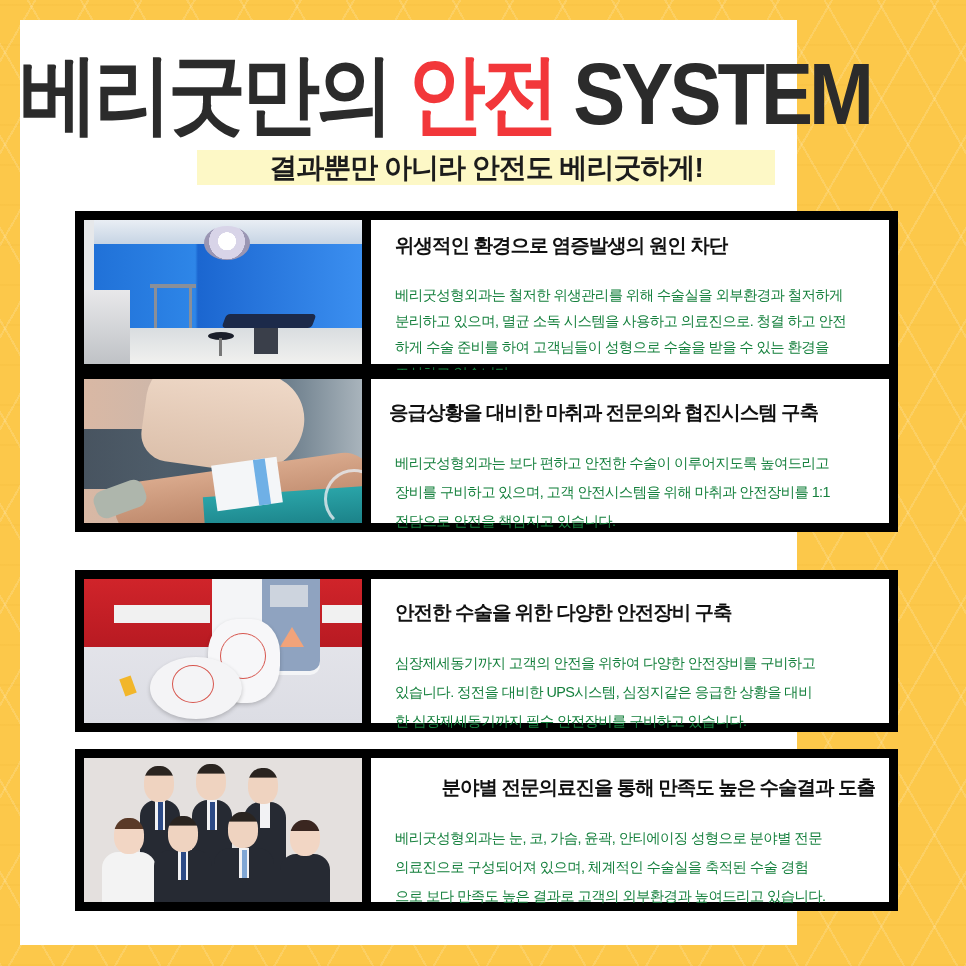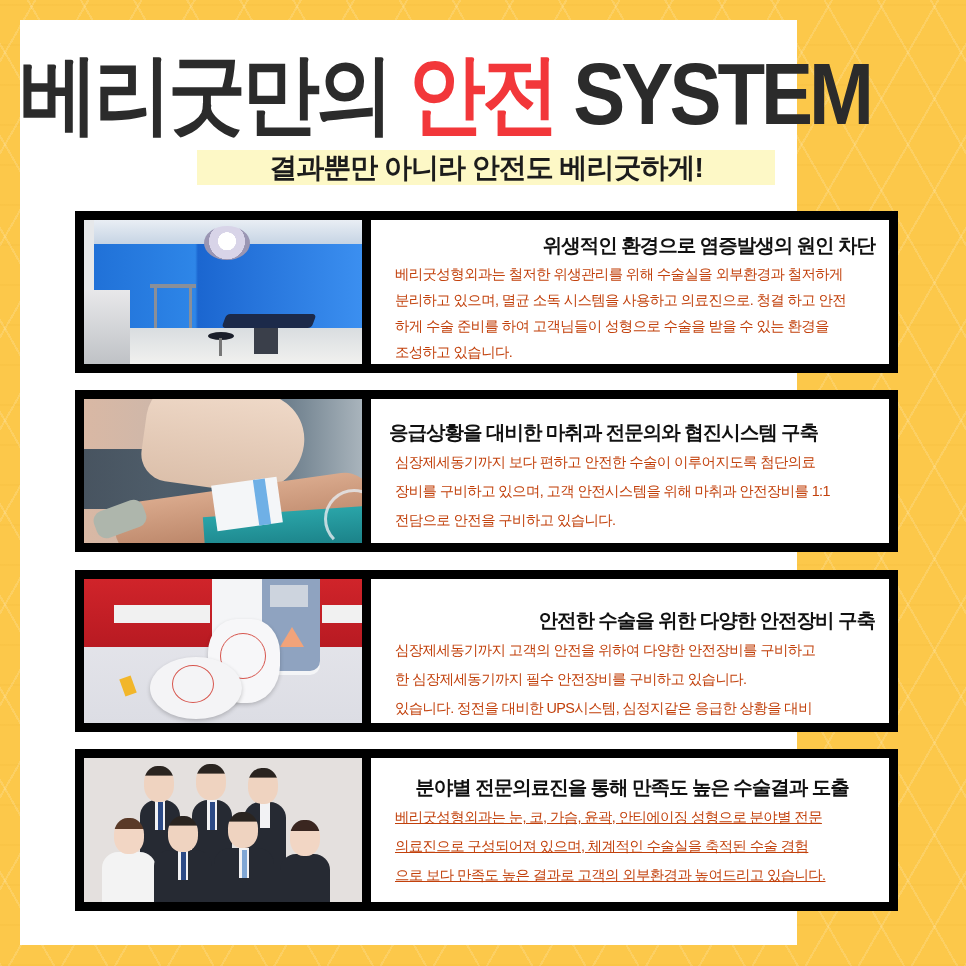--- a/index.html
+++ b/index.html
@@ -70,31 +70,32 @@
       background: #fff;
       padding: 12px 14px 0 24px;
       display: flex; flex-direction: column;
     }
     .card-title {
       font-family: "Liberation Sans", sans-serif;
       font-weight: 900;
       font-size: 19.5px;
       letter-spacing: -1px;
       color: #111;
-      text-align: right;
+      text-align: left;
       white-space: nowrap;
       line-height: 26px;
       margin-bottom: 3px;
     }
     .card-body {
       font-family: "Liberation Sans", sans-serif;
       font-size: 14.4px;
       letter-spacing: -0.6px;
-      color: #c2410c;
+      color: #15803d;
       line-height: 26px;
+      margin-top: 21px;
     }
 
     
     .or-room { background: linear-gradient(90deg, #1f6fd6 0%, #2e86e8 40%, #1b66d0 41%, #3b8ff0 100%); }
     .or-room .ceiling { position:absolute; left:0; right:0; top:0; height:24px; background: linear-gradient(180deg,#e9eef4,#c6d4e4); }
     .or-room .floor { position:absolute; left:0; right:0; bottom:0; height:36px; background: linear-gradient(180deg,#d9dde0,#f1f1ef); }
     .or-room .lamp { position:absolute; left:120px; top:6px; width:46px; height:34px; border-radius:50%; background: radial-gradient(circle at 50% 45%, #ffffff 0 30%, #d8d4e8 31% 60%, #9a96b3 61%); }
     .or-room .table { position:absolute; left:140px; top:94px; width:90px; height:14px; background:#1c2a4a; border-radius:4px; transform: skewX(-20deg); }
     .or-room .table-base { position:absolute; left:170px; top:108px; width:24px; height:26px; background:#3a3f4a; }
     .or-room .stool { position:absolute; left:124px; top:112px; width:26px; height:8px; background:#1a1e2a; border-radius:50%; }
@@ -167,37 +168,37 @@
       <div class="card-title">위생적인 환경으로 염증발생의 원인 차단</div>
       <div class="card-body">
         <div>베리굿성형외과는 철저한 위생관리를 위해 수술실을 외부환경과 철저하게</div>
         <div>분리하고 있으며,  멸균 소독 시스템을 사용하고 의료진으로.  청결 하고  안전</div>
         <div>하게 수술 준비를 하여  고객님들이  성형으로  수술을 받을 수 있는 환경을</div>
         <div>조성하고 있습니다.</div>
       </div>
     </div>
   </div>
 
-  <div class="card" style="top:370px;">
+  <div class="card" style="top:350px;">
     <div class="photo iv-hand">
       <div class="bg-dark"></div>
       <div class="hand-top"></div>
       <div class="arm"></div>
       <div class="gown"></div>
       <div class="tape"></div>
       <div class="band"></div>
       <div class="oximeter"></div>
       <div class="tube"></div>
     </div>
     <div class="text-panel" style="padding-top:20px;">
       <div class="card-title" style="text-align:left;margin-left:-6px;">응급상황을 대비한 마취과 전문의와 협진시스템 구축</div>
       <div class="card-body" style="line-height:29px;">
-        <div>심장제세동기까지 보다 편하고 안전한 수술이 이루어지도록 첨단의료</div>
+        <div>베리굿성형외과는 보다 편하고 안전한 수술이 이루어지도록 높여드리고</div>
         <div>장비를 구비하고 있으며, 고객 안전시스템을 위해 마취과 안전장비를 1:1</div>
-        <div>전담으로 안전을 구비하고 있습니다.</div>
+        <div>전담으로 안전을 책임지고 있습니다.</div>
       </div>
     </div>
   </div>
 
   <div class="card" style="top:550px;">
     <div class="photo aed">
       <div class="bag"></div>
       <div class="bag-stripe"></div>
       <div class="bag-stripe2"></div>
       <div class="device"></div>
@@ -205,26 +206,26 @@
       <div class="device-label"></div>
       <div class="button"></div>
       <div class="pad1">
           <div class="ring"></div>
         </div>
       <div class="pad2">
           <div class="ring"></div>
         </div>
       <div class="plug"></div>
     </div>
-    <div class="text-panel" style="padding-top:28px;">
+    <div class="text-panel" style="padding-top:20px;">
       <div class="card-title">안전한 수술을 위한 다양한 안전장비 구축</div>
       <div class="card-body" style="line-height:29px;">
         <div>심장제세동기까지 고객의 안전을 위하여 다양한 안전장비를 구비하고</div>
+        <div>있습니다. 정전을 대비한 UPS시스템, 심정지같은 응급한 상황을 대비</div>
         <div>한 심장제세동기까지 필수 안전장비를 구비하고 있습니다.</div>
-        <div>있습니다. 정전을 대비한 UPS시스템, 심정지같은 응급한 상황을 대비</div>
       </div>
     </div>
   </div>
 
   <div class="card" style="top:729px;">
     <div class="photo doctors">
 
       <div class="doc" style="left:60px;top:8px;">
         <div class="body" style="left:-4px;top:34px;width:40px;height:110px;"></div>
         <div class="shirt" style="left:11px;top:34px;height:30px;"></div>
@@ -258,22 +259,22 @@
         <div class="shirt" style="left:11px;top:36px;height:30px;"></div>
         <div class="tie" style="left:13.5px;top:38px;height:28px;background:#7fa6d4;"></div>
         <div class="head" style="left:0;top:0;"></div>
       </div>
       <div class="doc" style="left:206px;top:62px;">
         <div class="body" style="left:-10px;top:34px;width:50px;height:60px;"></div>
         <div class="head" style="left:0;top:0;background:linear-gradient(180deg,#3a2620 0 30%, #f2d6c4 31%);"></div>
       </div>
     </div>
     <div class="text-panel" style="padding-top:16px;">
-      <div class="card-title" style="text-align:center;margin-left:-6px;">분야별 전문의료진을 통해 만족도 높은 수술결과 도출</div>
-      <div class="card-body" style="line-height:29px;text-decoration:underline;">
+      <div class="card-title" style="text-align:right;margin-left:-6px;">분야별 전문의료진을 통해 만족도 높은 수술결과 도출</div>
+      <div class="card-body" style="line-height:29px;">
         <div>베리굿성형외과는 눈, 코, 가슴, 윤곽, 안티에이징 성형으로 분야별 전문</div>
         <div>의료진으로 구성되어져 있으며, 체계적인 수술실을  축적된 수술 경험</div>
         <div>으로 보다 만족도 높은 결과로 고객의  외부환경과 높여드리고 있습니다.</div>
       </div>
     </div>
   </div>
 
 </div>
 
 </body></html>

